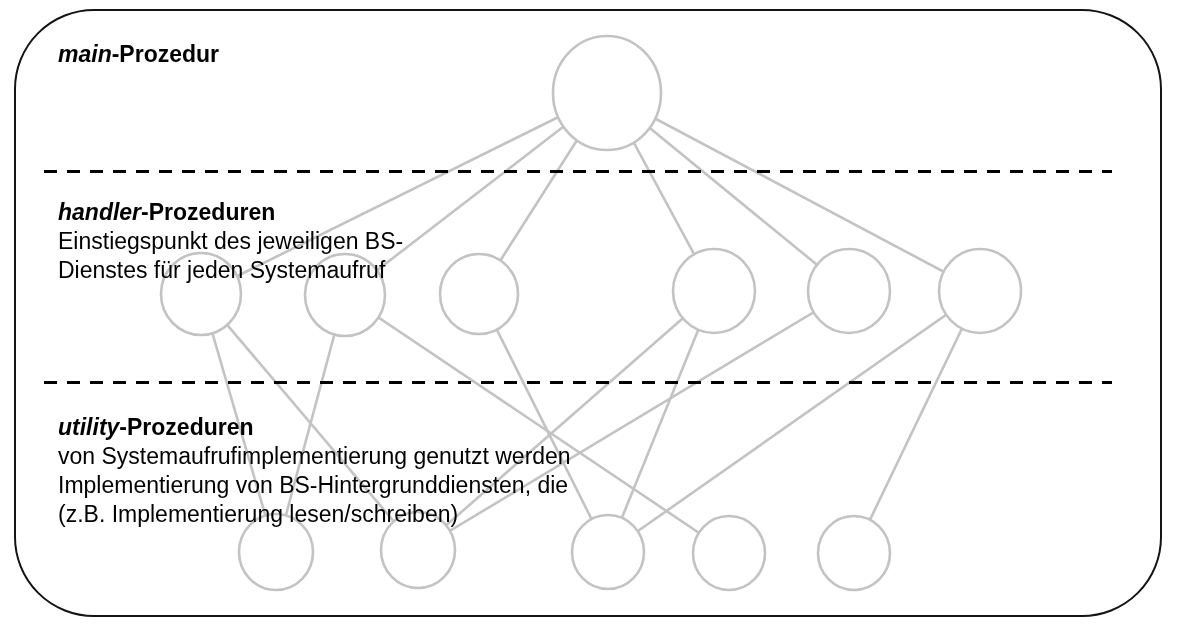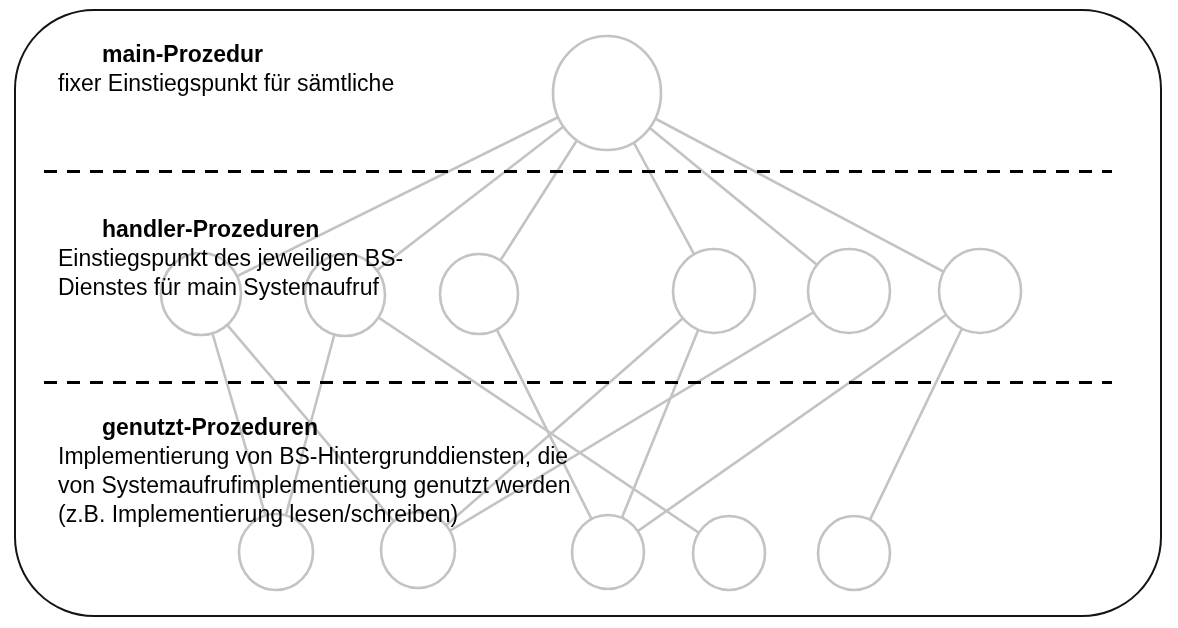--- a/index.html
+++ b/index.html
@@ -21,23 +21,23 @@
   }
   #sep1{top:170px;}
   #sep2{top:381px;}
   #graph{position:absolute;left:0;top:0;}
   .label-block{
     position:absolute;left:58px;
     font-size:23px;line-height:29px;color:#000;
     white-space:nowrap;
   }
   .label-title{font-weight:bold;}
-  .label-title .term{margin-left:44px;}
+  .label-title .term{font-style:italic;}
   #block-main{top:40px;}
-  #block-handler{top:215px;}
+  #block-handler{top:198px;}
   #block-utility{top:413px;}
 </style>
 </head>
 <body>
 
 <div id="stage">
 
   <div class="frame"></div>
 
   <svg id="graph" width="1178" height="628" viewBox="0 0 1178 628">
@@ -69,29 +69,28 @@
       <ellipse cx="608" cy="552" rx="36" ry="37" fill="#ffffff" stroke="#c3c3c3" stroke-width="2.6"></ellipse>
       <ellipse cx="729" cy="553" rx="36" ry="37" fill="#ffffff" stroke="#c3c3c3" stroke-width="2.6"></ellipse>
       <ellipse cx="854" cy="553" rx="36" ry="37" fill="#ffffff" stroke="#c3c3c3" stroke-width="2.6"></ellipse>
     </svg>
 
   <div class="dash-sep" id="sep1"></div>
   <div class="dash-sep" id="sep2"></div>
 
   <div class="label-block" id="block-main">
     <div class="label-title"><span class="term">main</span><span>-Prozedur</span></div>
-    <div>fixer Einstiegspunkt für sämtliche</div>
   </div>
 
   <div class="label-block" id="block-handler">
     <div class="label-title"><span class="term">handler</span><span>-Prozeduren</span></div>
     <div>Einstiegspunkt des jeweiligen BS-</div>
-    <div>Dienstes für main Systemaufruf</div>
+    <div>Dienstes für jeden Systemaufruf</div>
   </div>
 
   <div class="label-block" id="block-utility">
-    <div class="label-title"><span class="term">genutzt</span><span>-Prozeduren</span></div>
+    <div class="label-title"><span class="term">utility</span><span>-Prozeduren</span></div>
+    <div>von Systemaufrufimplementierung genutzt werden</div>
     <div>Implementierung von BS-Hintergrunddiensten, die</div>
-    <div>von Systemaufrufimplementierung genutzt werden</div>
     <div>(z.B. Implementierung lesen/schreiben)</div>
   </div>
 
 </div>
 
 </body></html>

